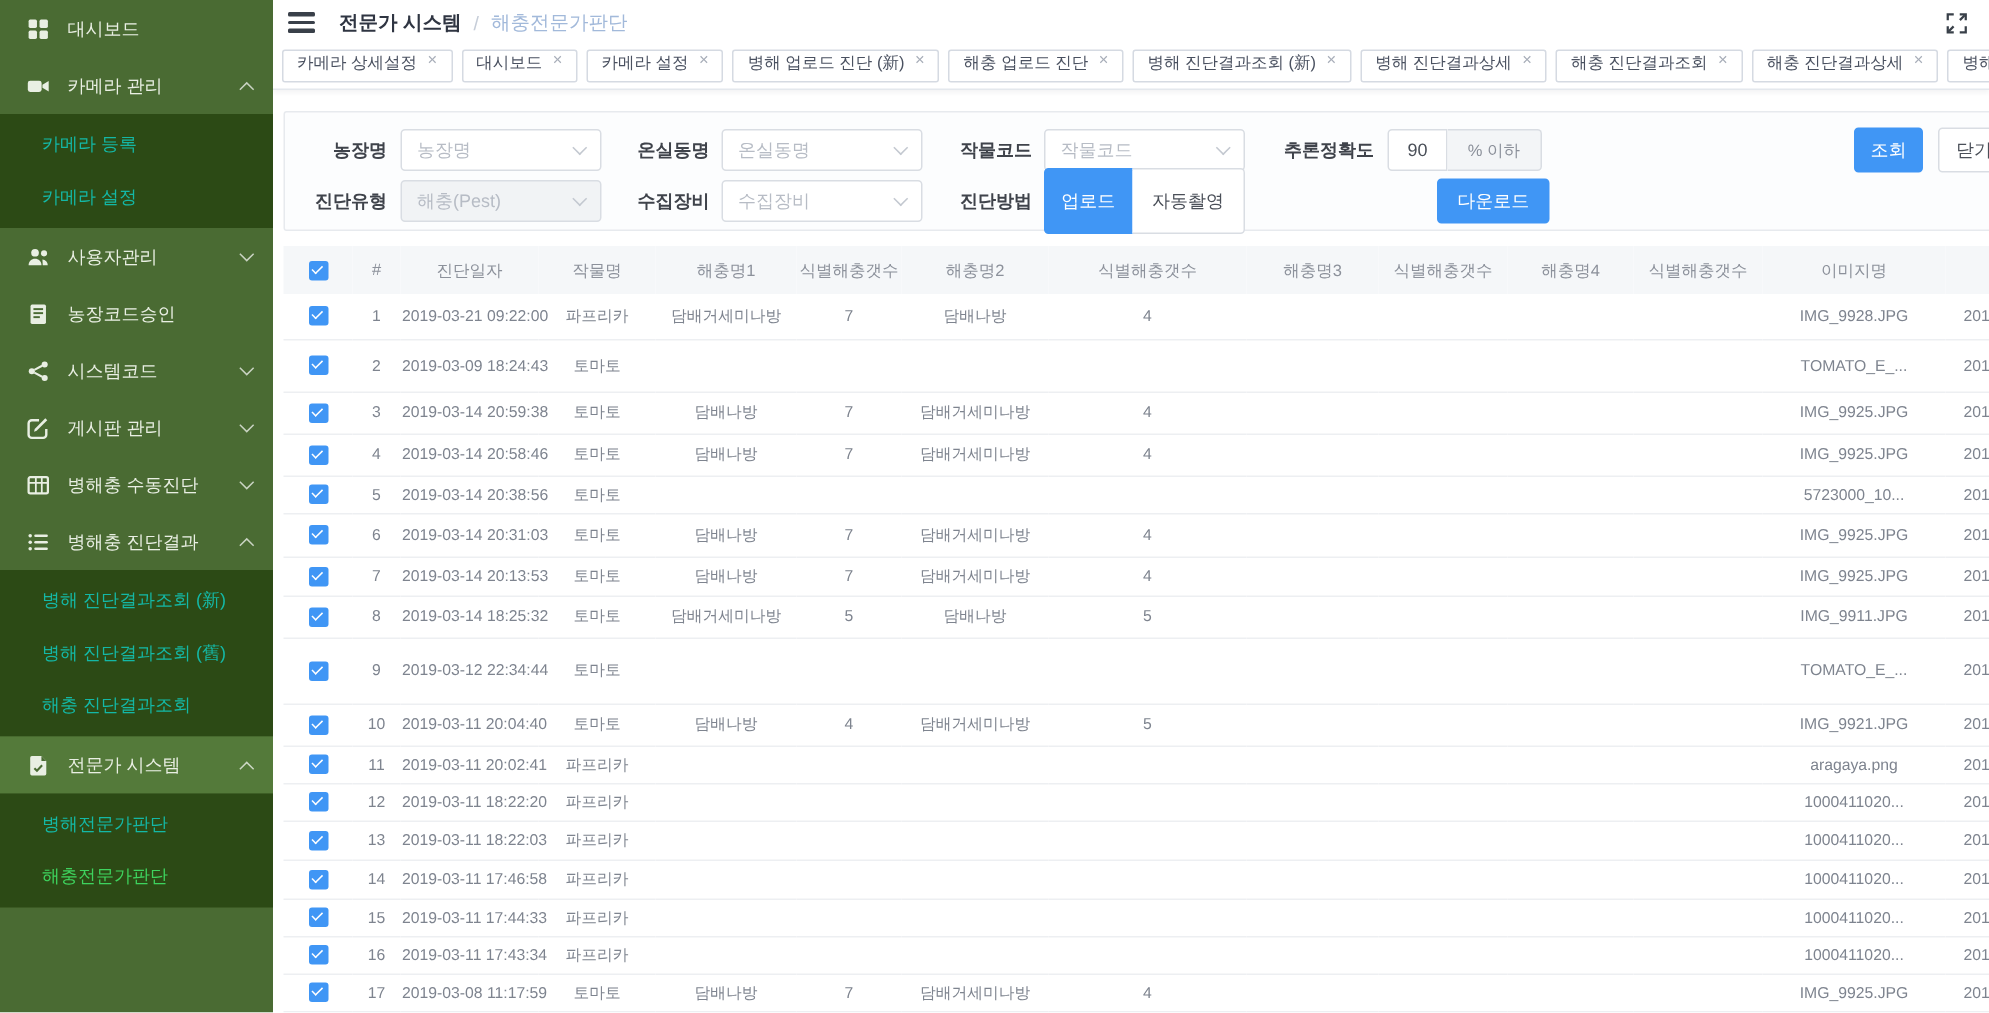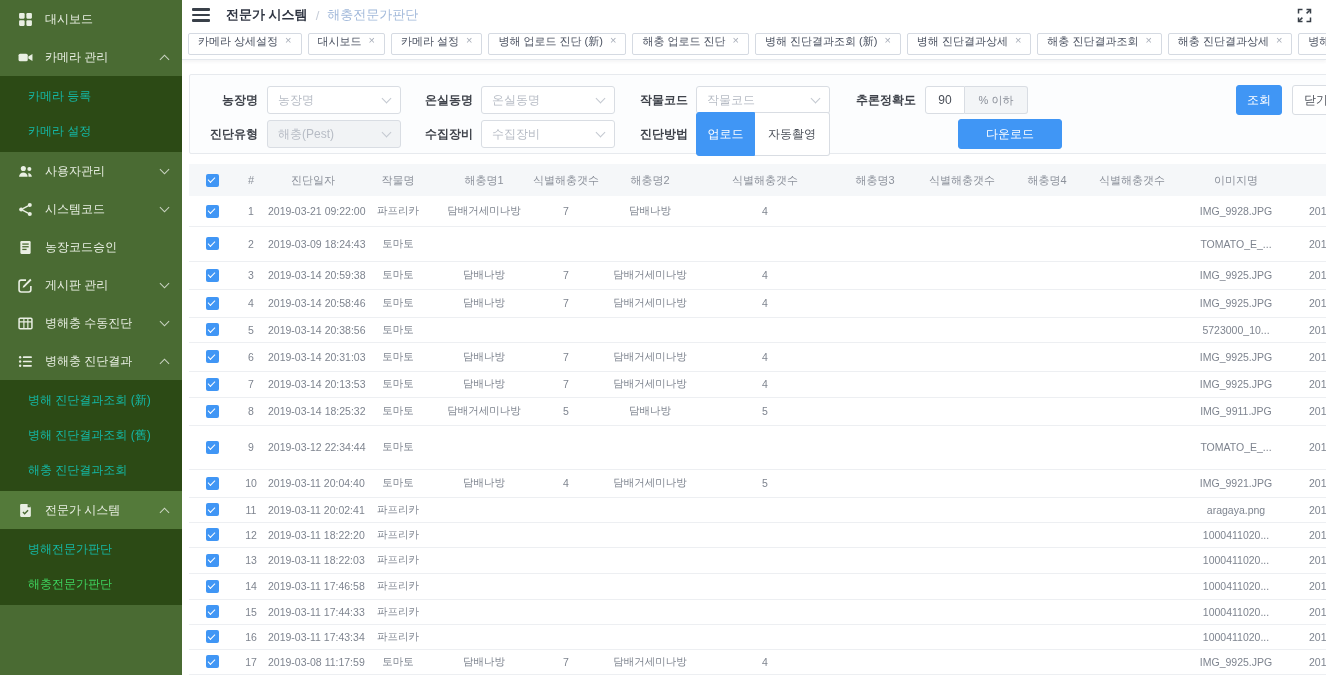--- a/index.html
+++ b/index.html
@@ -64,21 +64,21 @@
   .row-btns{margin-left:auto;display:flex;gap:10px;flex:none}
   .btn{height:30px;border-radius:3px;font-size:12px;display:inline-flex;align-items:center;justify-content:center;
        cursor:pointer;box-sizing:border-box;white-space:nowrap}
   .btn.blue{background:#4096f5;color:#fff;border:1px solid #4096f5}
   .btn.plain{background:#fff;color:#4a4f58;border:1px solid #d9dde3}
   .btn.search{width:46px}.btn.close{width:48px}
   .seg{display:flex;margin-left:8px;height:44px;flex:none}
   .seg .opt{display:flex;align-items:center;justify-content:center;font-size:12px;box-sizing:border-box;cursor:pointer}
   .opt.sel{background:#4096f5;color:#fff;border:1px solid #4096f5;border-radius:3px 0 0 3px;width:59px}
   .opt.unsel{background:#fff;color:#4a4f58;border:1px solid #d9dde3;border-left:none;border-radius:0 3px 3px 0;width:75px}
-  .btn.download{width:104px;margin-left:128px}
+  .btn.download{width:75px;margin-left:128px}
 
   
   .table-wrap{margin-top:10px}
   table{border-collapse:collapse;table-layout:fixed;width:1238px}
   thead th{height:30px;background:#f5f7f9;font-size:11px;font-weight:400;color:#8c919b;
            white-space:nowrap;overflow:visible}
   tbody td{font-size:10.5px;color:#7e848f;text-align:center;border-bottom:1px solid #edeff2;white-space:nowrap}
   td.left,th.left{text-align:left;padding-left:12px}
   .cb{width:13px;height:13px;background:#4096f5;border-radius:2px;display:inline-block;position:relative;
       cursor:pointer;vertical-align:middle}
@@ -133,43 +133,43 @@
               <path d="M9.6 8.4c1.9.2 3.3 1.6 3.3 3.6H9.8z"></path>
             </g>
           </svg>
         </span>
         <span class="lbl">사용자관리</span>
         <i class="chev"></i>
       </div>
       <div class="side-item">
         <span class="side-icon">
           <svg viewBox="0 0 14 14">
+            <rect x="2.2" y="1" width="9.6" height="12" rx="1" fill="#e9efe3"></rect>
+            <g fill="#4a6b33">
+              <rect x="4" y="3.2" width="6" height="1.2"></rect>
+              <rect x="4" y="5.7" width="6" height="1.2"></rect>
+              <rect x="4" y="8.2" width="4" height="1.2"></rect>
+            </g>
+          </svg>
+        </span>
+        <span class="lbl">농장코드승인</span>
+      </div>
+      <div class="side-item">
+        <span class="side-icon">
+          <svg viewBox="0 0 14 14">
             <g fill="#e9efe3">
               <circle cx="11" cy="2.8" r="1.9"></circle>
               <circle cx="3" cy="7" r="1.9"></circle>
               <circle cx="11" cy="11.2" r="1.9"></circle>
             </g>
             <path d="M4.6 6.1 9.4 3.6M4.6 7.9 9.4 10.4" stroke="#e9efe3" stroke-width="1.3" fill="none"></path>
           </svg>
         </span>
         <span class="lbl">시스템코드</span>
         <i class="chev"></i>
-      </div>
-      <div class="side-item">
-        <span class="side-icon">
-          <svg viewBox="0 0 14 14">
-            <rect x="2.2" y="1" width="9.6" height="12" rx="1" fill="#e9efe3"></rect>
-            <g fill="#4a6b33">
-              <rect x="4" y="3.2" width="6" height="1.2"></rect>
-              <rect x="4" y="5.7" width="6" height="1.2"></rect>
-              <rect x="4" y="8.2" width="4" height="1.2"></rect>
-            </g>
-          </svg>
-        </span>
-        <span class="lbl">농장코드승인</span>
       </div>
       <div class="side-item">
         <span class="side-icon">
           <svg viewBox="0 0 14 14">
             <path d="M12 7.5V11a2 2 0 0 1-2 2H3a2 2 0 0 1-2-2V4a2 2 0 0 1 2-2h4.5" fill="none" stroke="#e9efe3" stroke-width="1.5"></path>
             <path d="M6 8.6 12.6 2l-1.2-1.2L4.8 7.4 4.4 9.2z" fill="#e9efe3"></path>
           </svg>
         </span>
         <span class="lbl">게시판 관리</span>
         <i class="chev"></i>

